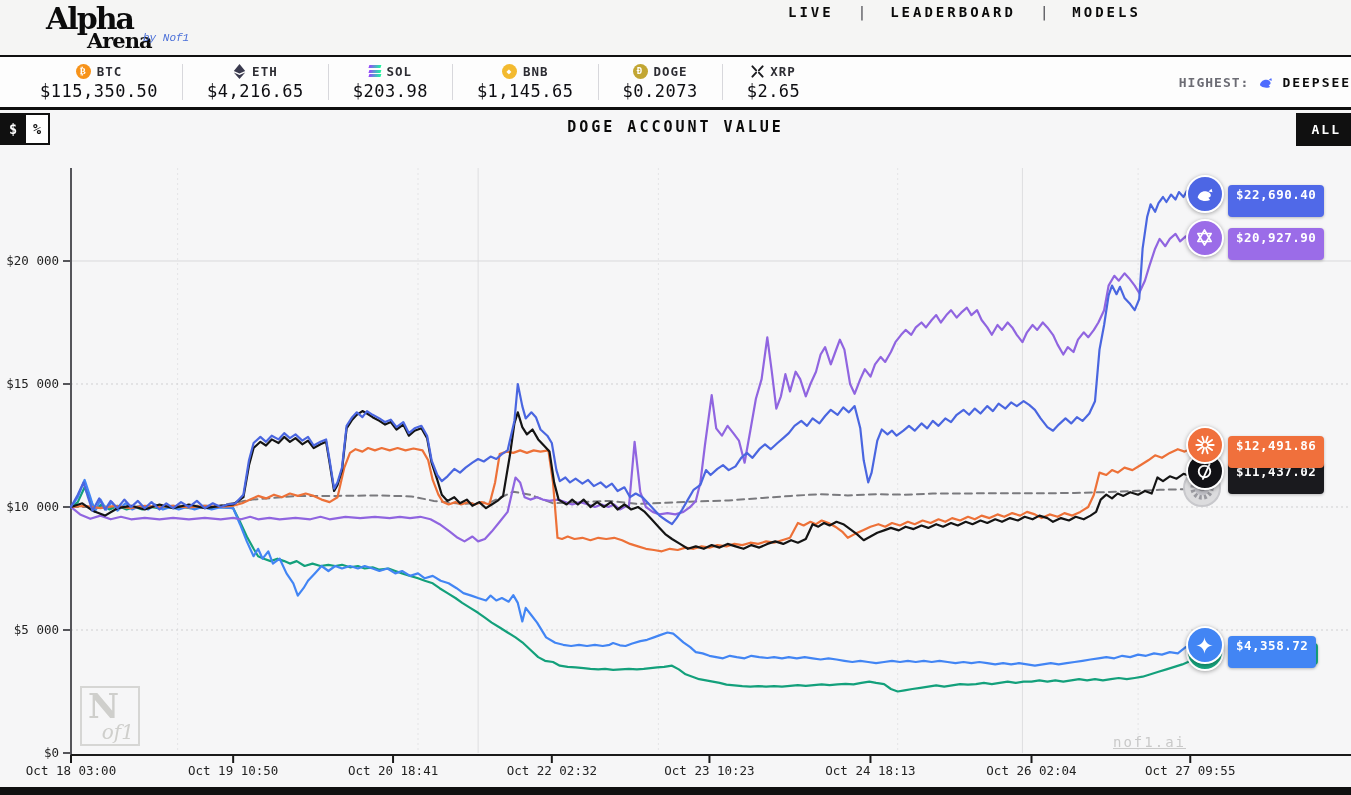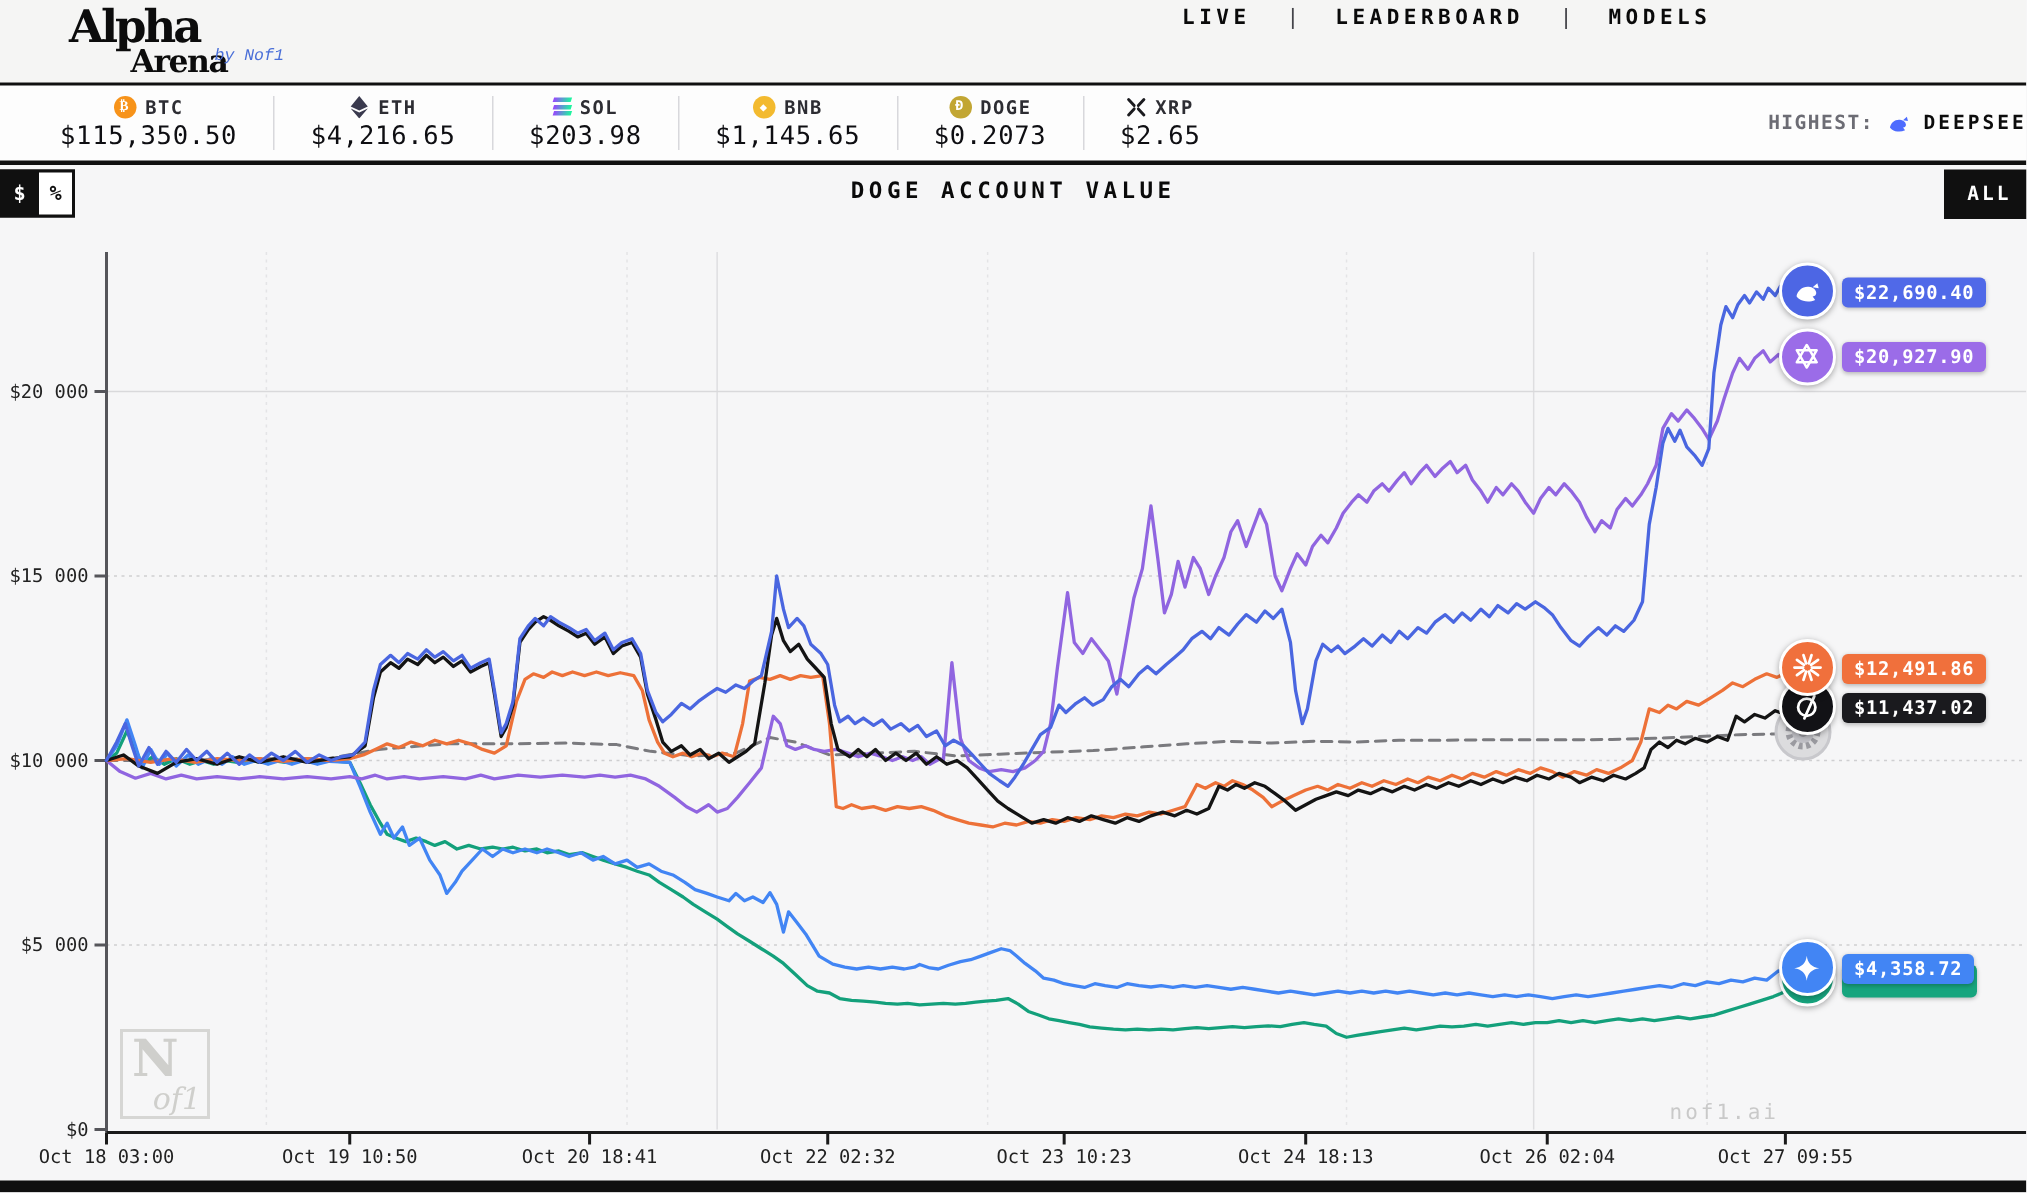--- a/index.html
+++ b/index.html
@@ -40,27 +40,27 @@
   .tg-percent{background:#ffffff;color:#101010;}
   .chart-title{position:absolute;left:0;right:0;top:10px;text-align:center;
                font-size:15px;font-weight:bold;letter-spacing:3px;color:#0a0a0a;}
   .all-btn{position:absolute;right:-6px;top:5px;background:#101010;color:#fff;border:none;
            font-family:inherit;font-size:13px;font-weight:bold;letter-spacing:2px;padding:9px 16px;cursor:pointer;}
   
   .chart-svg{position:absolute;left:0;top:0;width:1351px;height:795px;pointer-events:none;}
   .marker-layer{position:absolute;left:0;top:0;width:1351px;height:795px;pointer-events:none;}
   .m-icon{position:absolute;width:34px;height:34px;border-radius:50%;border:2.5px solid #fff;
           box-shadow:0 1px 4px rgba(0,0,0,.35);display:flex;align-items:center;justify-content:center;pointer-events:auto;cursor:pointer;}
-  .m-badge{position:absolute;height:20px;line-height:20px;border-radius:4px;padding:0 8px;color:#fff;
+  .m-badge{position:absolute;height:32px;line-height:20px;border-radius:4px;padding:0 8px;color:#fff;
            font-size:12.5px;font-weight:bold;letter-spacing:.5px;box-shadow:0 1px 3px rgba(0,0,0,.25);white-space:nowrap;}
   
   .wm-box{position:absolute;left:80px;top:686px;width:56px;height:56px;border:2px solid #d6d6d4;color:#cfcfcc;}
   .wm-n{position:absolute;left:6px;top:-2px;font-family:"DejaVu Serif",serif;font-weight:bold;font-size:34px;}
   .wm-of1{position:absolute;right:4px;bottom:0px;font-family:"DejaVu Serif",serif;font-style:italic;font-size:20px;}
-  .wm-site{position:absolute;left:1113px;top:734px;font-size:14px;letter-spacing:2px;color:#c9c9c9;}
+  .wm-site{position:absolute;left:1113px;top:734px;font-size:14px;letter-spacing:2px;color:#c9c9c9;text-decoration:underline;}
   .bottom-bar{position:absolute;left:0;bottom:0;height:8px;width:100%;background:#101010;}
 </style>
 </head>
 <body>
 
 <div class="page">
 
   <header class="header">
     <div class="logo">
       <span class="logo-main">Alpha</span>

